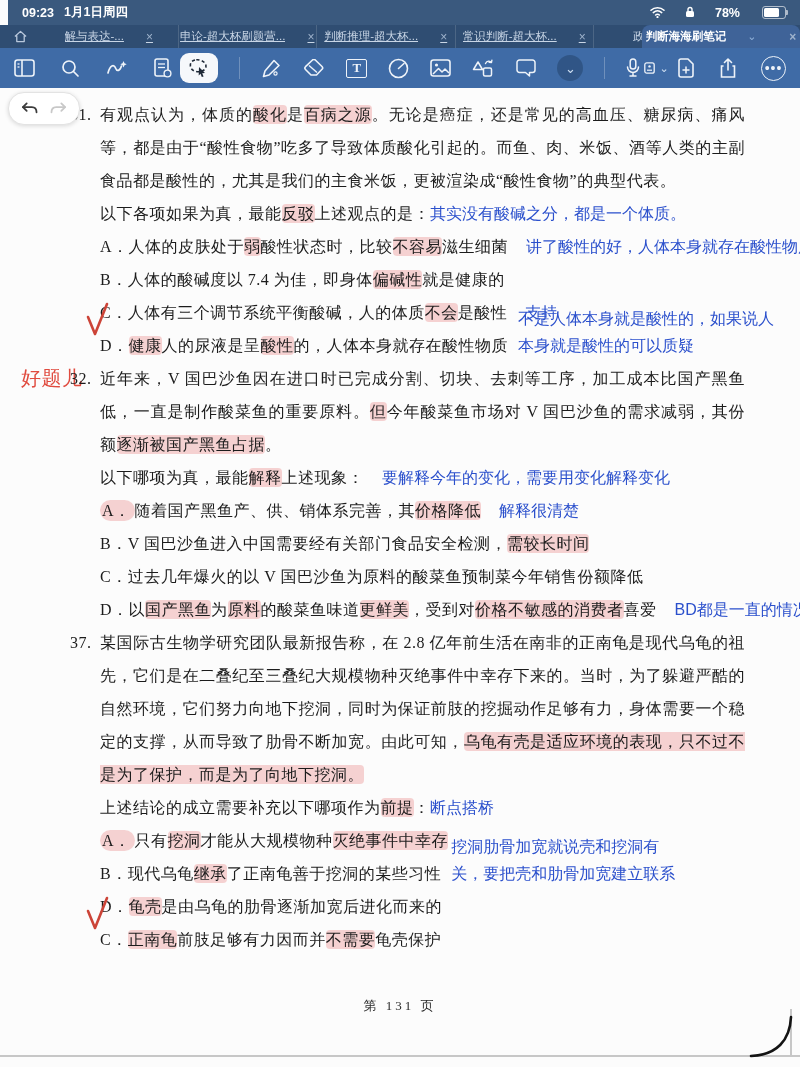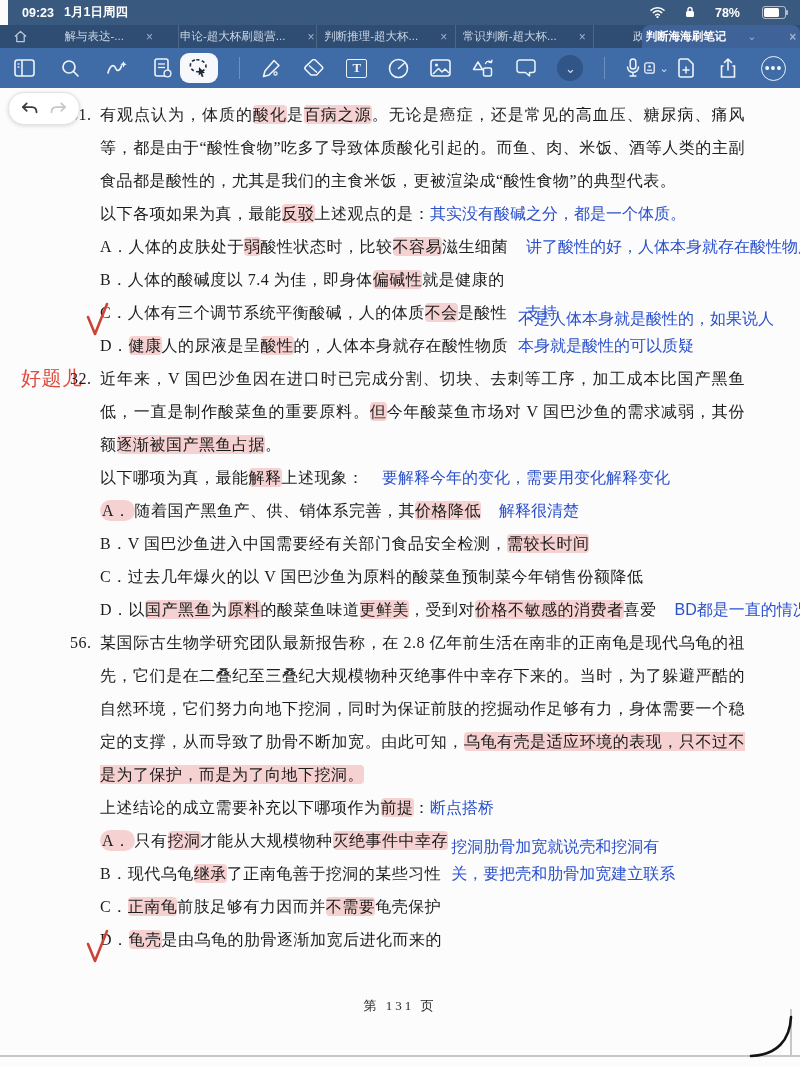--- a/index.html
+++ b/index.html
@@ -15,21 +15,21 @@
   .sb-right{display:flex;gap:20px;align-items:flex-start;}
   .battery{width:22px;height:11px;border:1px solid rgba(255,255,255,.6);border-radius:3px;position:relative;margin-left:2px;}
   .battery .fill{position:absolute;left:1px;top:1px;bottom:1px;width:15px;background:#fff;border-radius:1.5px;}
   .battery .tip{position:absolute;right:-3px;top:3px;width:2px;height:5px;background:rgba(255,255,255,.6);border-radius:0 1px 1px 0;}
 
   
   .tab-bar{position:absolute;top:25px;left:0;right:0;height:23px;background:#2f4d72;
     display:flex;align-items:stretch;color:#c9d6e6;font-family:"Liberation Sans",sans-serif;font-size:11.5px;}
   .home-btn{flex:0 0 40px;display:flex;align-items:center;justify-content:center;}
   .tabs{flex:1;display:flex;align-items:stretch;min-width:0;}
-  .tab{flex:1;display:flex;align-items:center;justify-content:center;gap:22px;min-width:0;border-left:1px solid rgba(255,255,255,.14);}
+  .tab{flex:1;display:flex;align-items:center;justify-content:center;gap:22px;min-width:0;border-left:1px solid rgba(255,255,255,.14);text-decoration:underline;}
   .tab:first-child{border-left:none;}
   .tab-label{white-space:nowrap;overflow:hidden;text-overflow:ellipsis;}
   .tab-close{color:#9fb3cc;font-size:12px;cursor:default;}
   .tab-partial{flex:0 0 52px;display:flex;align-items:center;justify-content:flex-end;overflow:hidden;border-left:1px solid rgba(255,255,255,.14);padding-left:10px;}
   .tab-active{flex:0 0 158px;display:flex;align-items:center;justify-content:center;gap:21px;
     background:#3f6398;border-radius:8px 8px 0 0;color:#fff;font-weight:bold;margin-left:-14px;}
   .tab-active .chev{color:#8fb0d8;font-weight:normal;font-size:11px;}
   .tab-active .tab-close{margin-left:12px;}
 
   
@@ -287,31 +287,31 @@
         <section class="question">
           <div class="margin-label">好题儿</div>
           <div class="para"><span class="qnum">32.</span><span>近年来，V 国巴沙鱼因在进口时已完成分割、切块、去刺等工序，加工成本比国产黑鱼低，一直是制作酸菜鱼的重要原料。</span><span class="s-hl">但</span><span>今年酸菜鱼市场对 V 国巴沙鱼的需求减弱，其份额</span><span class="s-hl">逐渐被国产黑鱼占据</span><span>。</span></div>
           <div class="line stem"><span>以下哪项为真，最能</span><span class="s-hl">解释</span><span>上述现象：</span><span class="s-blue gap">要解释今年的变化，需要用变化解释变化</span></div>
           <div class="line option"><span class="s-hl-round">A．</span><span>随着国产黑鱼产、供、销体系完善，其</span><span class="s-hl">价格降低</span><span class="s-blue gap">解释很清楚</span></div>
           <div class="line option"><span>B．V 国巴沙鱼进入中国需要经有关部门食品安全检测，</span><span class="s-hl">需较长时间</span></div>
           <div class="line option"><span>C．过去几年爆火的以 V 国巴沙鱼为原料的酸菜鱼预制菜今年销售份额降低</span></div>
           <div class="line option"><span>D．以</span><span class="s-hl">国产黑鱼</span><span>为</span><span class="s-hl">原料</span><span>的酸菜鱼味道</span><span class="s-hl">更鲜美</span><span>，受到对</span><span class="s-hl">价格不敏感的消费者</span><span>喜爱</span><span class="s-blue gap">BD都是一直的情况，C妹解释清楚</span></div>
         </section>
         <section class="question">
-          <div class="para"><span class="qnum">56.</span><span>某国际古生物学研究团队最新报告称，在 2.8 亿年前生活在南非的正南龟是现代乌龟的祖先，它们是在二叠纪至三叠纪大规模物种灭绝事件中幸存下来的。当时，为了躲避严酷的自然环境，它们努力向地下挖洞，同时为保证前肢的挖掘动作足够有力，身体需要一个稳定的支撑，从而导致了肋骨不断加宽。由此可知，</span><span class="s-hl">乌龟有壳是适应环境的表现，只不过不是为了保护，而是为了向地下挖洞。</span></div>
+          <div class="para"><span class="qnum">37.</span><span>某国际古生物学研究团队最新报告称，在 2.8 亿年前生活在南非的正南龟是现代乌龟的祖先，它们是在二叠纪至三叠纪大规模物种灭绝事件中幸存下来的。当时，为了躲避严酷的自然环境，它们努力向地下挖洞，同时为保证前肢的挖掘动作足够有力，身体需要一个稳定的支撑，从而导致了肋骨不断加宽。由此可知，</span><span class="s-hl">乌龟有壳是适应环境的表现，只不过不是为了保护，而是为了向地下挖洞。</span></div>
           <div class="line stem"><span>上述结论的成立需要补充以下哪项作为</span><span class="s-hl">前提</span><span>：</span><span class="s-blue">断点搭桥</span></div>
           <div class="line option"><span class="s-hl-round">A．</span><span>只有</span><span class="s-hl">挖洞</span><span>才能从大规模物种</span><span class="s-hl">灭绝事件中幸存</span></div>
           <div class="line option"><span>B．现代乌龟</span><span class="s-hl">继承</span><span>了正南龟善于挖洞的某些习性</span><span class="s-blue float-note">挖洞肋骨加宽就说壳和挖洞有
 关，要把壳和肋骨加宽建立联系</span></div>
-          <div class="line option"><span>C．</span><span class="s-hl">正南龟</span><span>前肢足够有力因而并</span><span class="s-hl">不需要</span><span>龟壳保护</span></div>
           <div class="line option"><span class="check">
               <svg width="24" height="36" viewBox="0 0 24 36">
                 <path d="M3 16 L10 33 L22 3" stroke="#cc4438" stroke-width="2.6" fill="none" stroke-linecap="round" stroke-linejoin="round"></path>
               </svg>
             </span><span>D．</span><span class="s-hl">龟壳</span><span>是由乌龟的肋骨逐渐加宽后进化而来的</span></div>
+          <div class="line option"><span>C．</span><span class="s-hl">正南龟</span><span>前肢足够有力因而并</span><span class="s-hl">不需要</span><span>龟壳保护</span></div>
         </section>
       </div>
 
     <div class="doc-footer">第 131 页</div>
     <div class="page-edge-h"></div>
     <div class="page-edge-v"></div>
     <svg class="page-curl" width="46" height="44" viewBox="0 0 46 44">
         <path d="M2 42 C28 41 41 26 42 3" stroke="#141414" stroke-width="2.6" fill="none" stroke-linecap="round"></path>
       </svg>
   </main>

